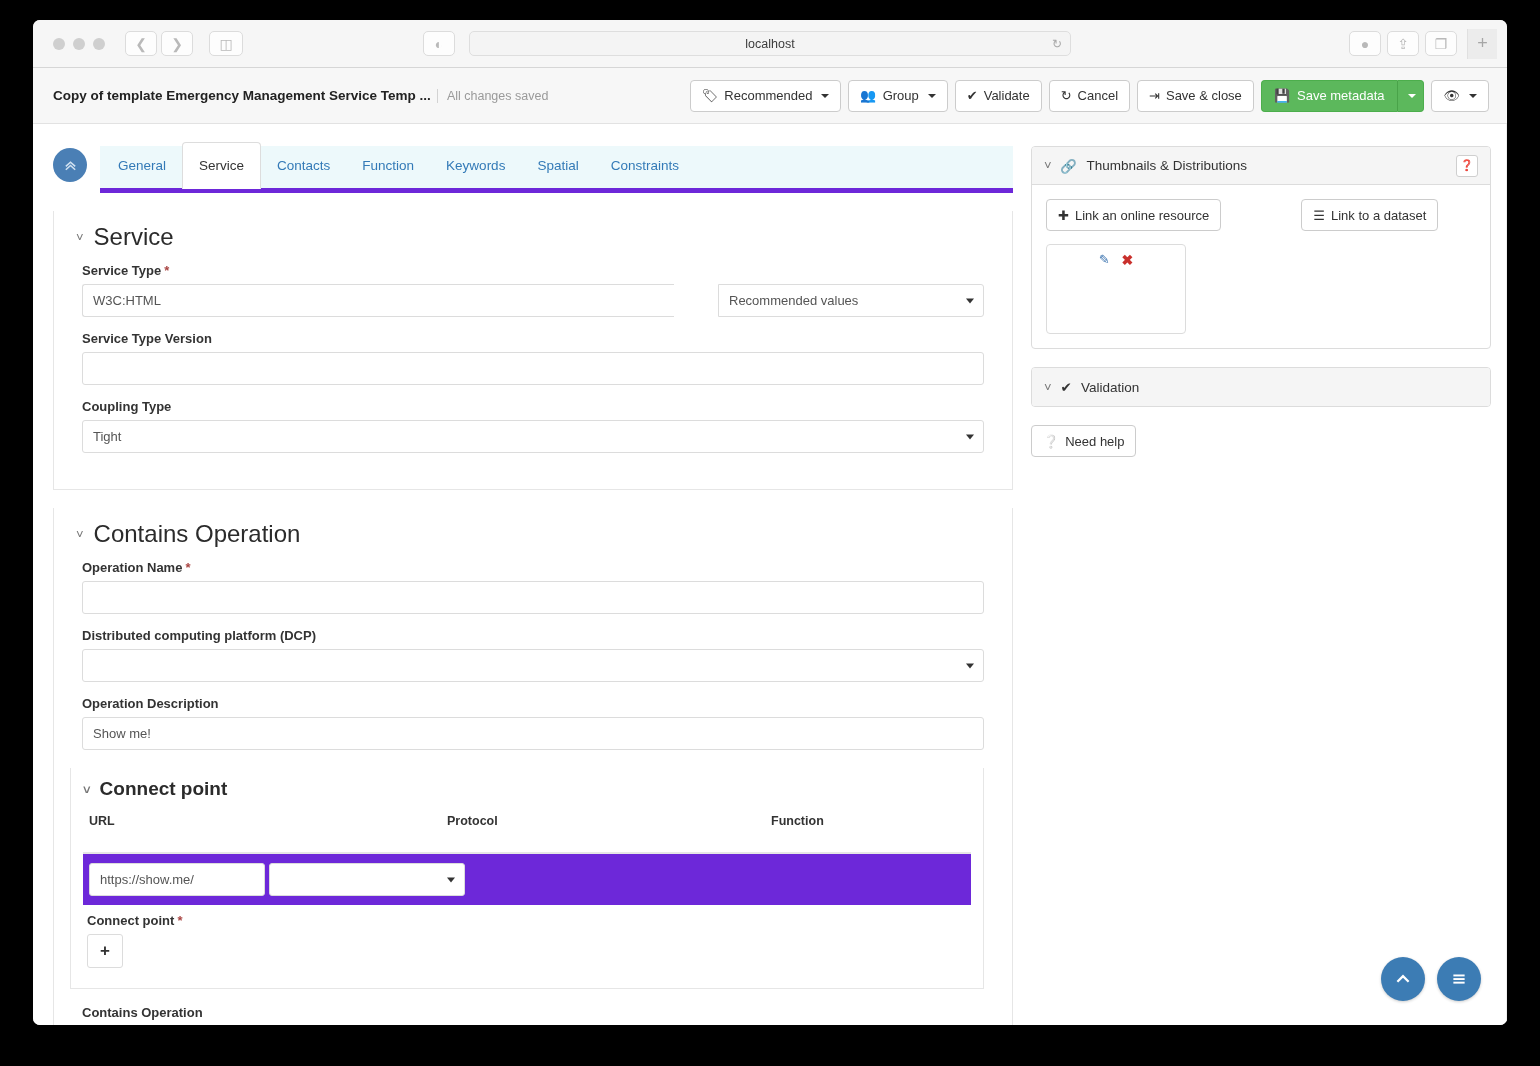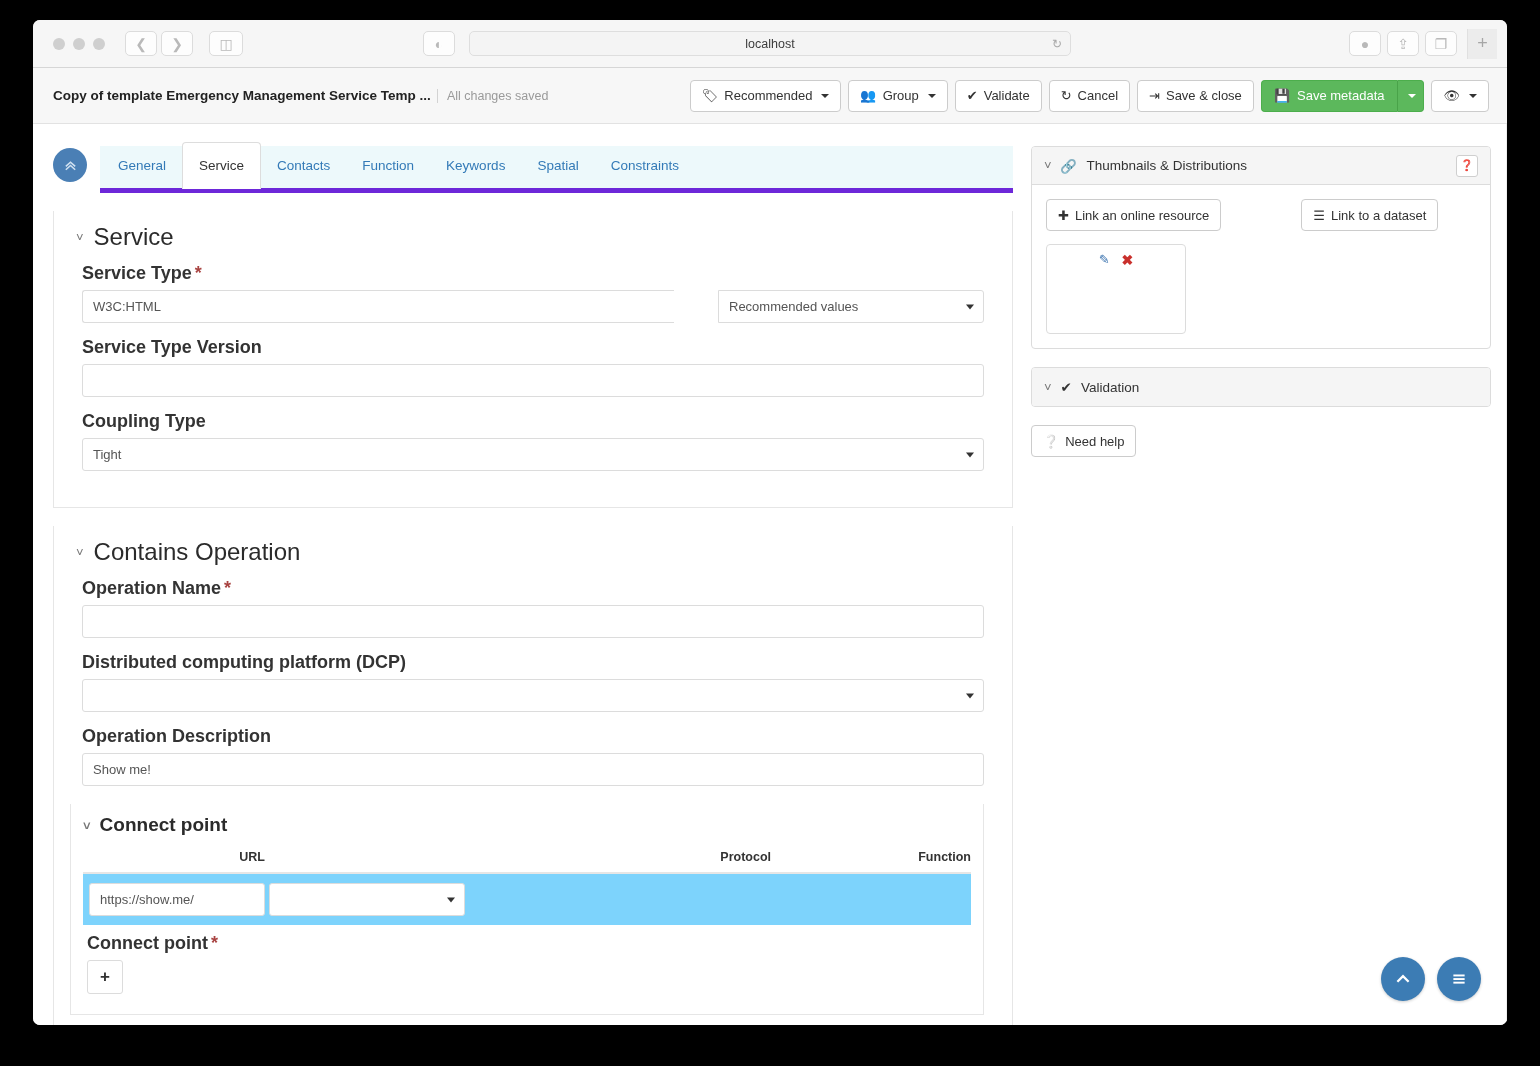--- a/index.html
+++ b/index.html
@@ -233,21 +233,21 @@
   }
   .chev {
     color: #777;
     font-size: 13px;
     display: inline-block;
     cursor: pointer;
   }
   .field { padding: 0 28px 0 28px; margin-bottom: 14px; }
   label.flabel {
     display: block;
-    font-size: 18px;
+    font-size: 13px;
     font-weight: bold;
     color: #333;
     margin-bottom: 6px;
   }
   .req { color: #a94442; font-weight: bold; margin-left: 3px; }
   .inp {
     width: 100%;
     height: 33px;
     border: 1px solid #dcdcdc;
     border-radius: 3px;
@@ -302,32 +302,31 @@
     font-size: 19px;
     color: #2b2b2b;
     padding: 10px 0 0 12px;
     margin: 0 0 14px 0;
     display: flex; align-items: center; gap: 9px;
   }
   .cp-table { margin: 0 12px; }
   .cp-head {
     display: flex;
     border-bottom: 2px solid #e6e6e6;
-    padding-bottom: 8px;
-    text-align: right;
+    padding-bottom: 24px;
   }
   .cp-head > div {
     font-size: 12.5px;
     font-weight: bold;
     color: #333;
   }
   .cp-row {
     display: flex;
     align-items: center;
-    background: #7dd3fc;
+    background: #6d28d9;
     padding: 9px 0;
     margin-top: 0px;
   }
   .c-url { width: 182px; flex: none; }
   .c-proto { width: 506px; flex: none; }
   .c-func { width: 200px; flex: none; }
   .cp-head .c-url { padding-left: 6px; }
   .cp-head .c-proto { padding-left: 182px; }
   .cp-head .c-func { padding-left: 0; }
   .cp-row .c-url { padding-left: 6px; }

